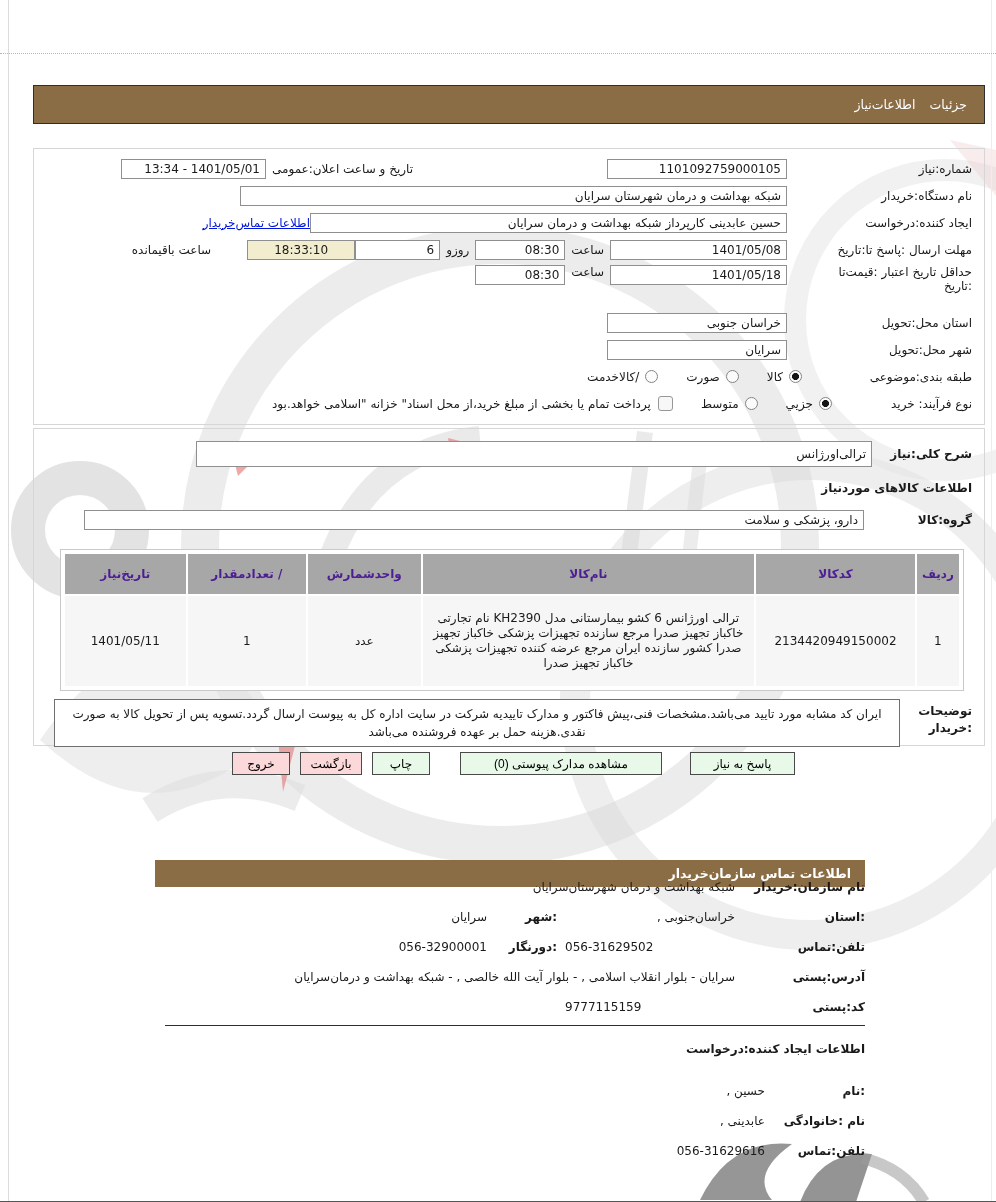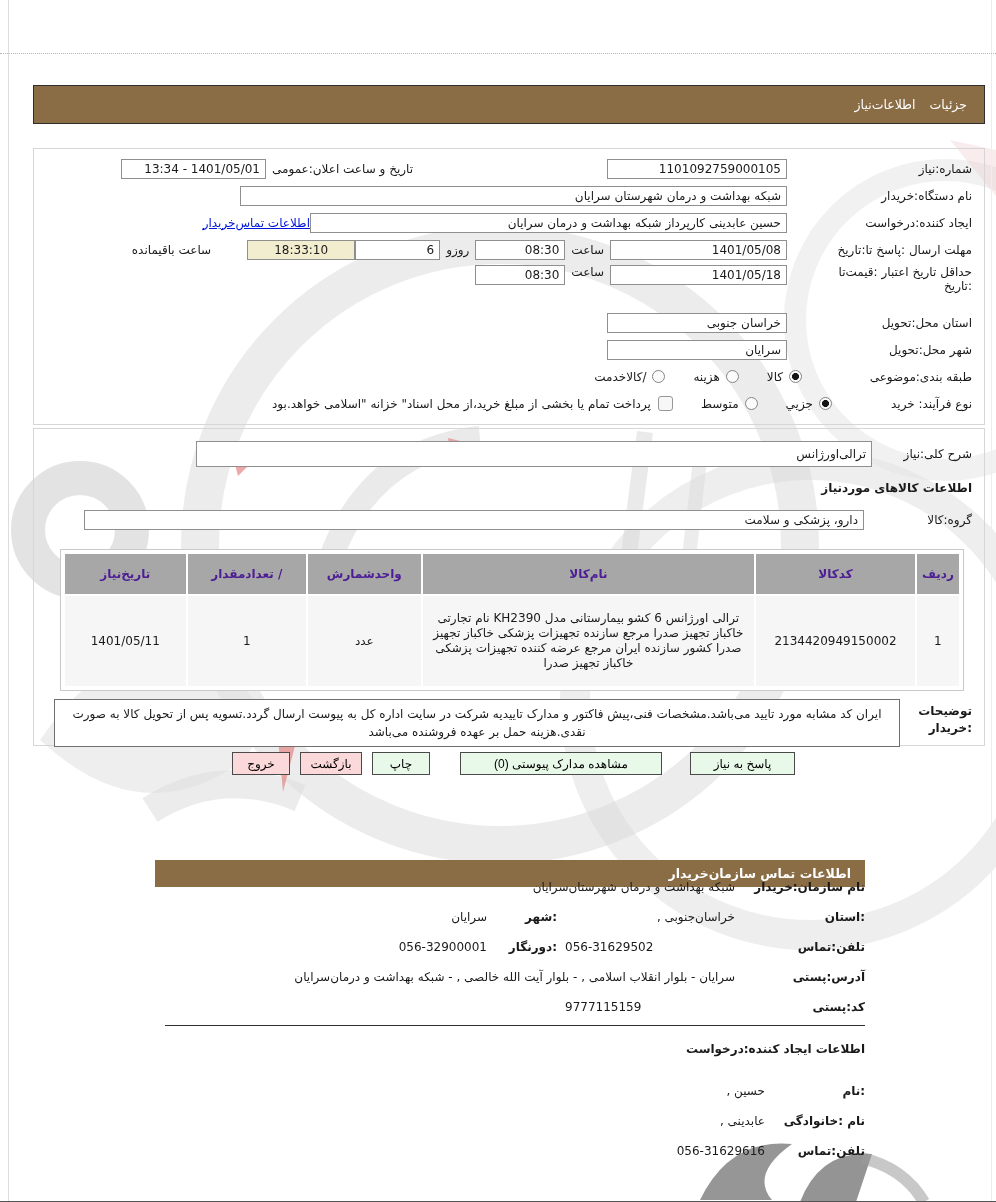--- a/index.html
+++ b/index.html
@@ -34,21 +34,21 @@
   .blue{color:#0016d9;text-decoration:underline;cursor:pointer;white-space:nowrap;} .gap8{margin-left:8px;} .gap30{margin-left:30px;} .gap45{margin-left:45px;}
   .inlbl{white-space:nowrap;margin:0 6px;}
   .push-left{margin-right:auto;margin-left:75px;display:flex;align-items:center;}
 
   .radio{width:13px;height:13px;border:1px solid #858585;border-radius:50%;background:#fbfbfb;
          flex:none;margin-left:6px;box-sizing:border-box;}
   .radio.sel{background:radial-gradient(circle,#141414 0 3.2px,#fdfdfd 3.8px);}
   .chk{width:13px;height:13px;border:1px solid #979797;border-radius:3px;background:#f7f7f7;flex:none;margin-left:7px;}
   .opt{display:flex;align-items:center;margin-left:28px;white-space:nowrap;}
   .hrow{display:flex;align-items:center;height:30px;}
-  .hlbl{width:100px;flex:none;font-weight:normal;}
+  .hlbl{width:100px;flex:none;font-weight:bold;}
   .hlbl.w108{width:108px;}
   .sechead{font-weight:bold;margin:12px 0 10px 0;}
 
   .twrap{width:904px;box-sizing:border-box;border:1px solid #c9c9c9;background:#fff;padding:2px;
          margin:14px 8px 0 0;}
   table.tbl{width:100%;border-collapse:separate;border-spacing:2px;}
   .tbl th{background:#a7a7a7;color:#4c1d95;font-weight:bold;height:40px;font-size:12px;text-align:center;padding:0 2px;}
   .tbl td{background:#f6f6f6;text-align:center;vertical-align:middle;height:86px;padding:2px 4px;line-height:15px;}
 
   .notes{display:flex;margin-top:8px;align-items:flex-start;}
@@ -170,21 +170,21 @@
     </div>
 
     <div class="frow">
       <span class="lbl n170">طبقه بندی:موضوعی</span>
       <span class="opt">
         <span class="radio sel"></span>
         <span>کالا</span>
       </span>
       <span class="opt">
         <span class="radio"></span>
-        <span>هزینه</span>
+        <span>صورت</span>
       </span>
       <span class="opt">
         <span class="radio"></span>
         <span>/کالاخدمت</span>
       </span>
     </div>
 
     <div class="frow">
       <span class="lbl n140">نوع فرآیند: خرید</span>
       <span class="opt">

